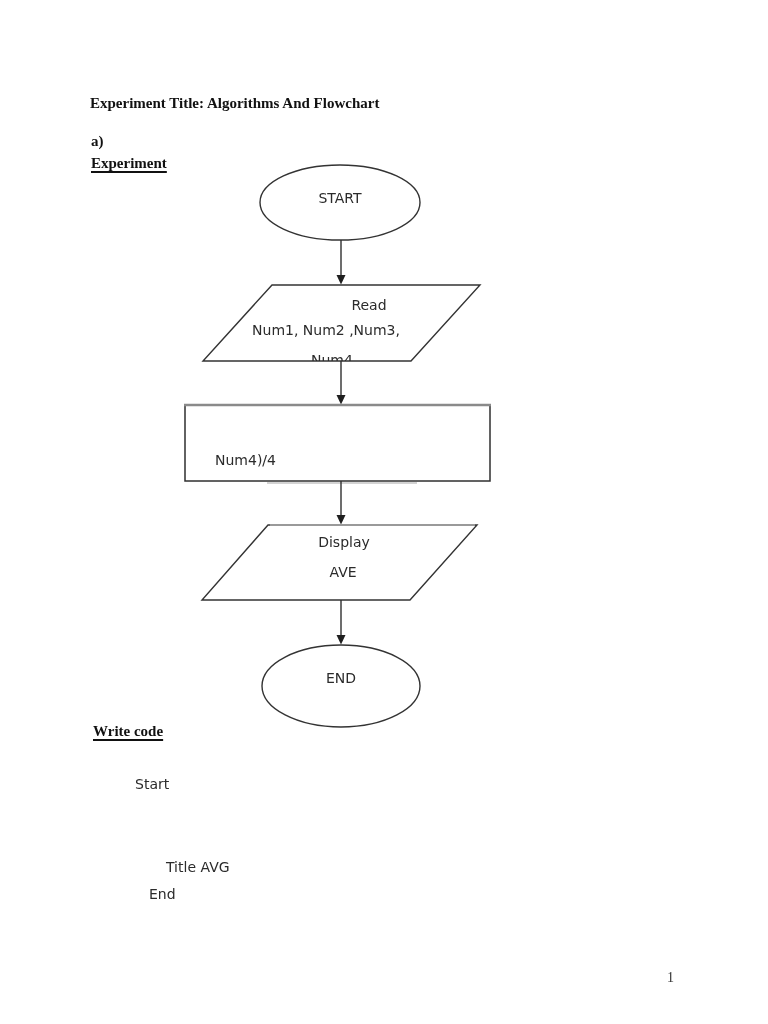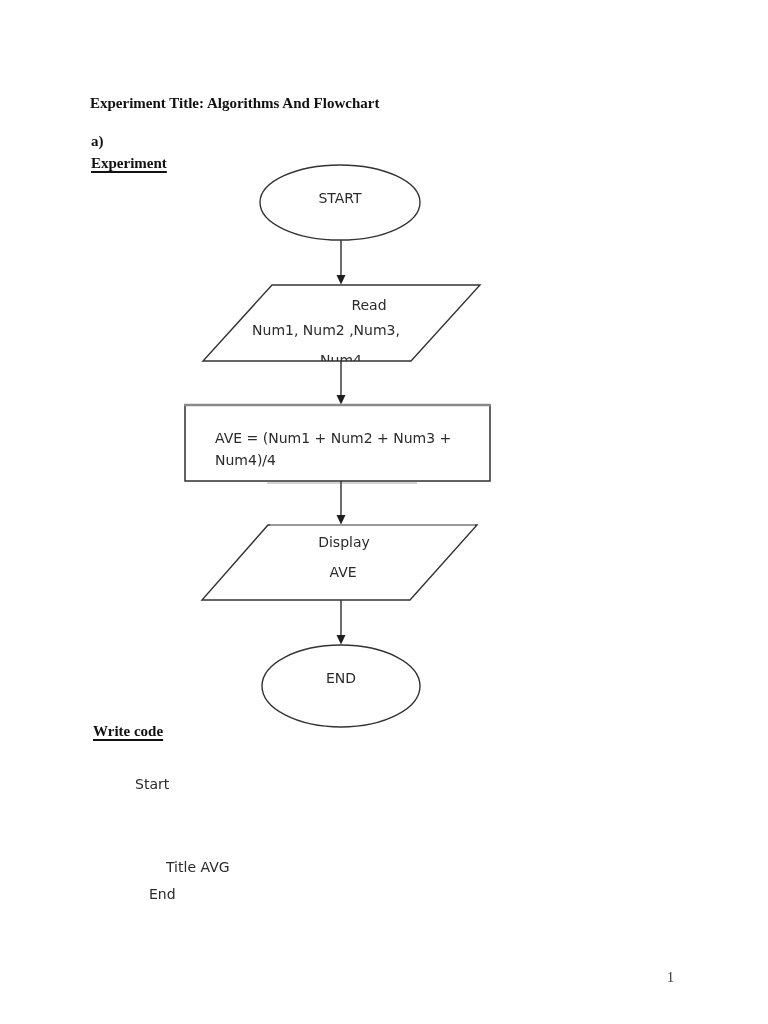--- a/index.html
+++ b/index.html
@@ -81,25 +81,24 @@
     <line x1="341" y1="600" x2="341" y2="635" stroke="#2f2f2f" stroke-width="1.4"></line>
     <polygon points="336.5,635 345.5,635 341,644.5" fill="#1f1f1f"></polygon>
 
     <ellipse cx="341" cy="686" rx="79" ry="41" fill="none" stroke="#333333" stroke-width="1.4"></ellipse>
   </svg>
 
   <div class="abs fc-label centered" style="left:340px; top:190px;">START</div>
 
   <div class="abs fc-label centered" style="left:342px; top:297px;margin-left:27px;">Read</div>
   <div class="abs fc-label centered" style="left:326px; top:322px;">Num1, Num2 ,Num3,</div>
-  <div class="abs clip-box centered" style="left:341px; top:350px; height:11px; width:60px; text-align:center;">
+  <div class="abs clip-box centered" style="left:341px; top:350px; height:11px; width:60px; text-align:left;">
     <span class="fc-label">Num4</span>
   </div>
 
-  <div class="abs fc-label" style="left:215px; top:430px;">AVE = (Num1 + Num2 + Num3 +</div>
   <div class="abs fc-label" style="left:215px; top:452px;">Num4)/4</div>
 
   <div class="abs fc-label centered" style="left:344px; top:534px;">Display</div>
   <div class="abs fc-label centered" style="left:343px; top:564px;">AVE</div>
 
   <div class="abs fc-label centered" style="left:341px; top:670px;">END</div>
 
   <div class="abs heading underlined" style="left:93px; top:723px;">Write code</div>
 
   <div class="abs pseudo-line" style="left:135px; top:775px;">Start</div>

